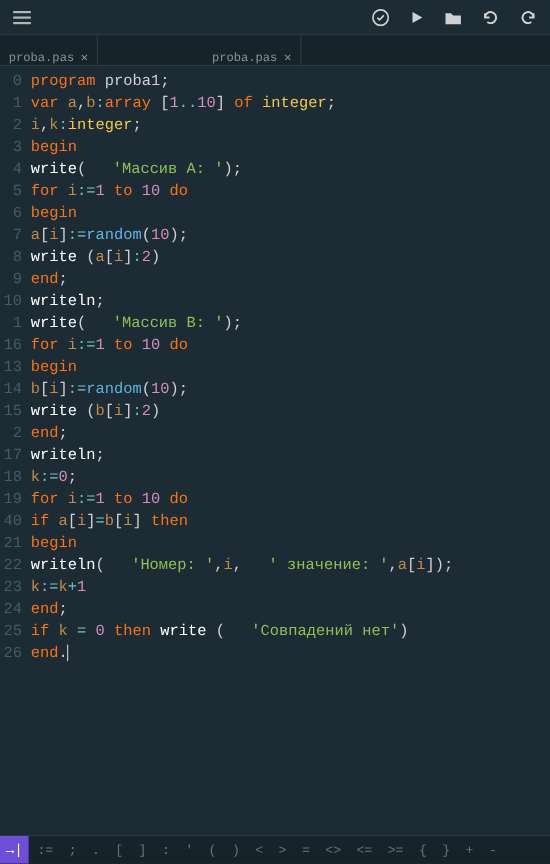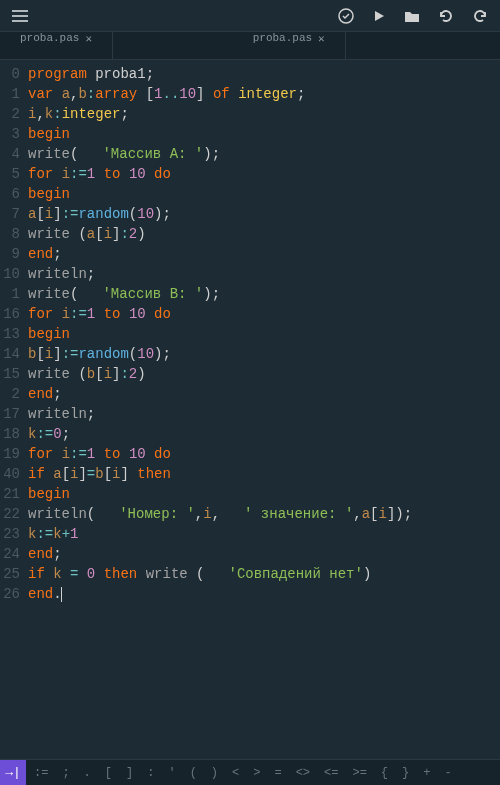--- a/index.html
+++ b/index.html
@@ -42,22 +42,22 @@
   .title-actions svg { fill: #d0d0d0; }
   .tabbar {
     height: 28px;
     background: #16232b;
     display: flex;
     align-items: stretch;
     border-bottom: 1px solid #2a3942;
   }
   .tab {
     display: flex;
-    align-items: flex-start;
-    padding: 0 20px;
+    align-items: flex-end;
+    padding: 0 8px;
     font-size: 11px;
     color: #8a9498;
     border-right: 1px solid #2a3942;
     gap: 6px;
     cursor: pointer;
   }
   .tab.active {
     background: #1c2b34;
     color: #d0d0d0;
     margin-top: 44px;
@@ -94,21 +94,21 @@
     width: 1px;
     height: 15px;
     background: #d0d0d0;
     vertical-align: middle;
     margin-left: -1px;
   }
   
   .kw   { color: #f97316; }   
   .ty   { color: #f2c94c; }   
   .id   { color: #d0d0d0; }   
-  .fn   { color: #a3a3a3; }   
+  .fn   { color: #ffffff; }   
   .str  { color: #8fbf57; margin-left: 24px; }   
   .num  { color: #d18ec2; }   
   .op   { color: #6fc2c2; }   
   .punc { color: #d0d0d0; }
   .rnd  { color: #5fb3e0; }
   .var  { color: #c28a4a; }   
   
   .statusbar {
     height: 26px;
     background: #16232b;

